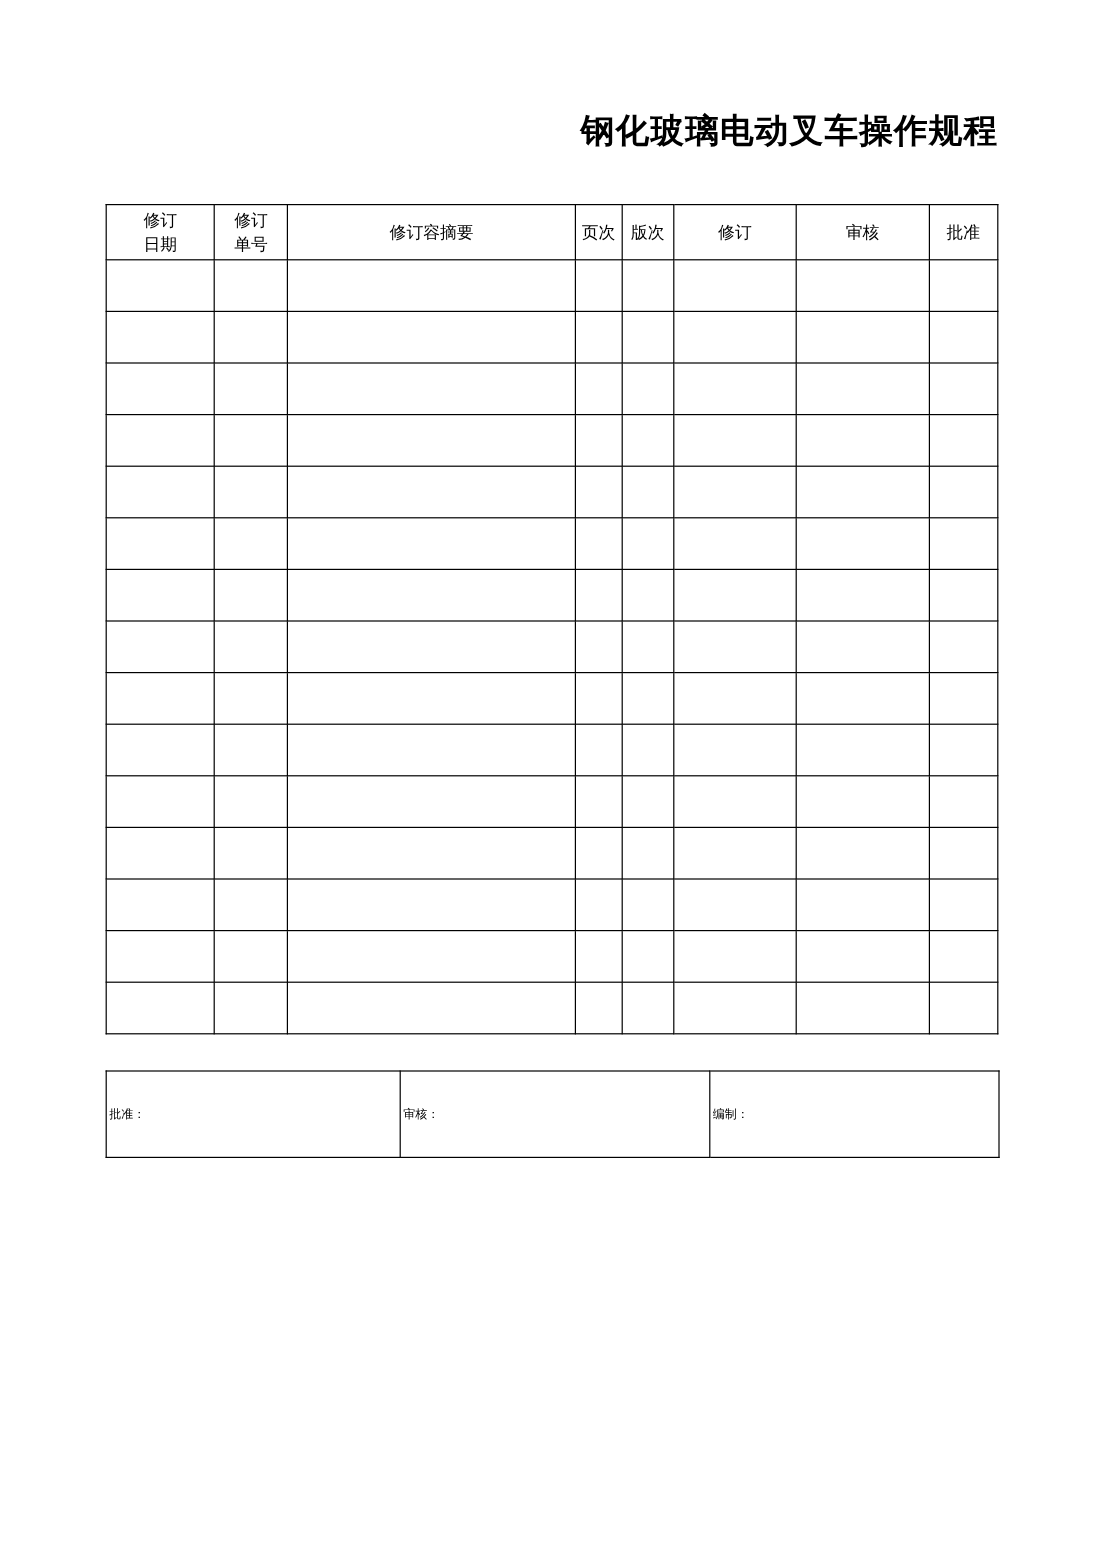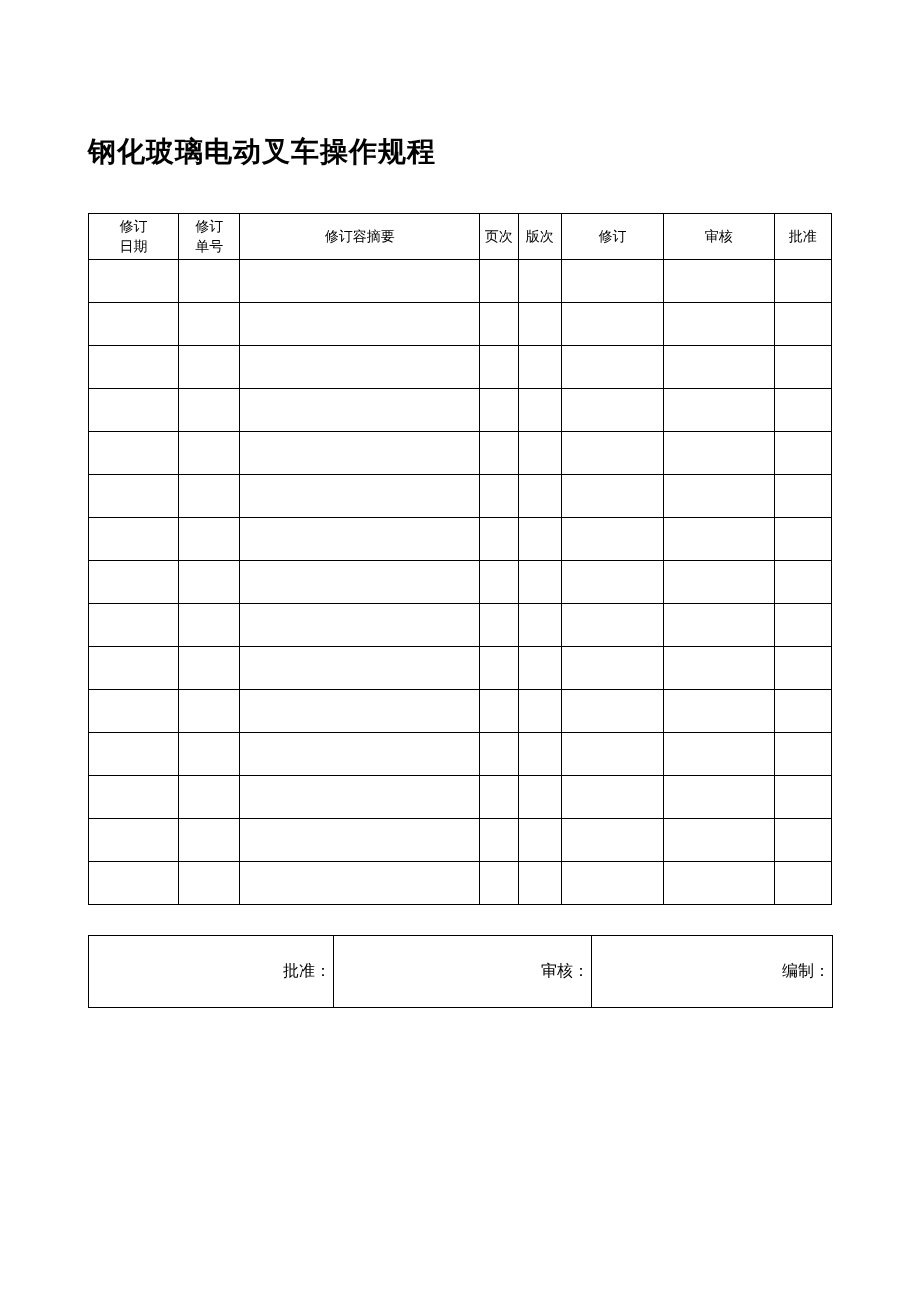--- a/index.html
+++ b/index.html
@@ -8,27 +8,26 @@
       box-sizing: border-box;
     }
     body {
       background: #ffffff;
       font-family: "SimSun", "宋体", serif;
       width: 920px;
       height: 1303px;
       padding: 90px 88px 0 88px;
     }
     .title {
-      text-align: left;
+      text-align: right;
       font-size: 28px;
       font-weight: bold;
       margin-bottom: 42px;
       font-family: "SimHei", "黑体", sans-serif;
       letter-spacing: 1px;
-      margin-top: 43px;
     }
     .main-table {
       width: 100%;
       border-collapse: collapse;
       table-layout: fixed;
       padding-left: 35px;
     }
     .main-table th,
     .main-table td {
       border: 1px solid #000;
@@ -61,22 +60,22 @@
     .sign-table {
       width: 100%;
       border-collapse: collapse;
       margin-top: 30px;
       table-layout: fixed;
     }
     .sign-table td {
       border: 1px solid #000;
       height: 72px;
       vertical-align: middle;
-      text-align: right;
-      font-size: 16px;
+      text-align: left;
+      font-size: 10px;
       padding: 0 2px;
       font-family: "SimSun", sans-serif;
     }
     .sign-col-1 { width: 245px; }
     .sign-col-2 { width: 258px; }
     .sign-col-3 { width: 241px; }
   </style>
 </head>
 <body>
 

